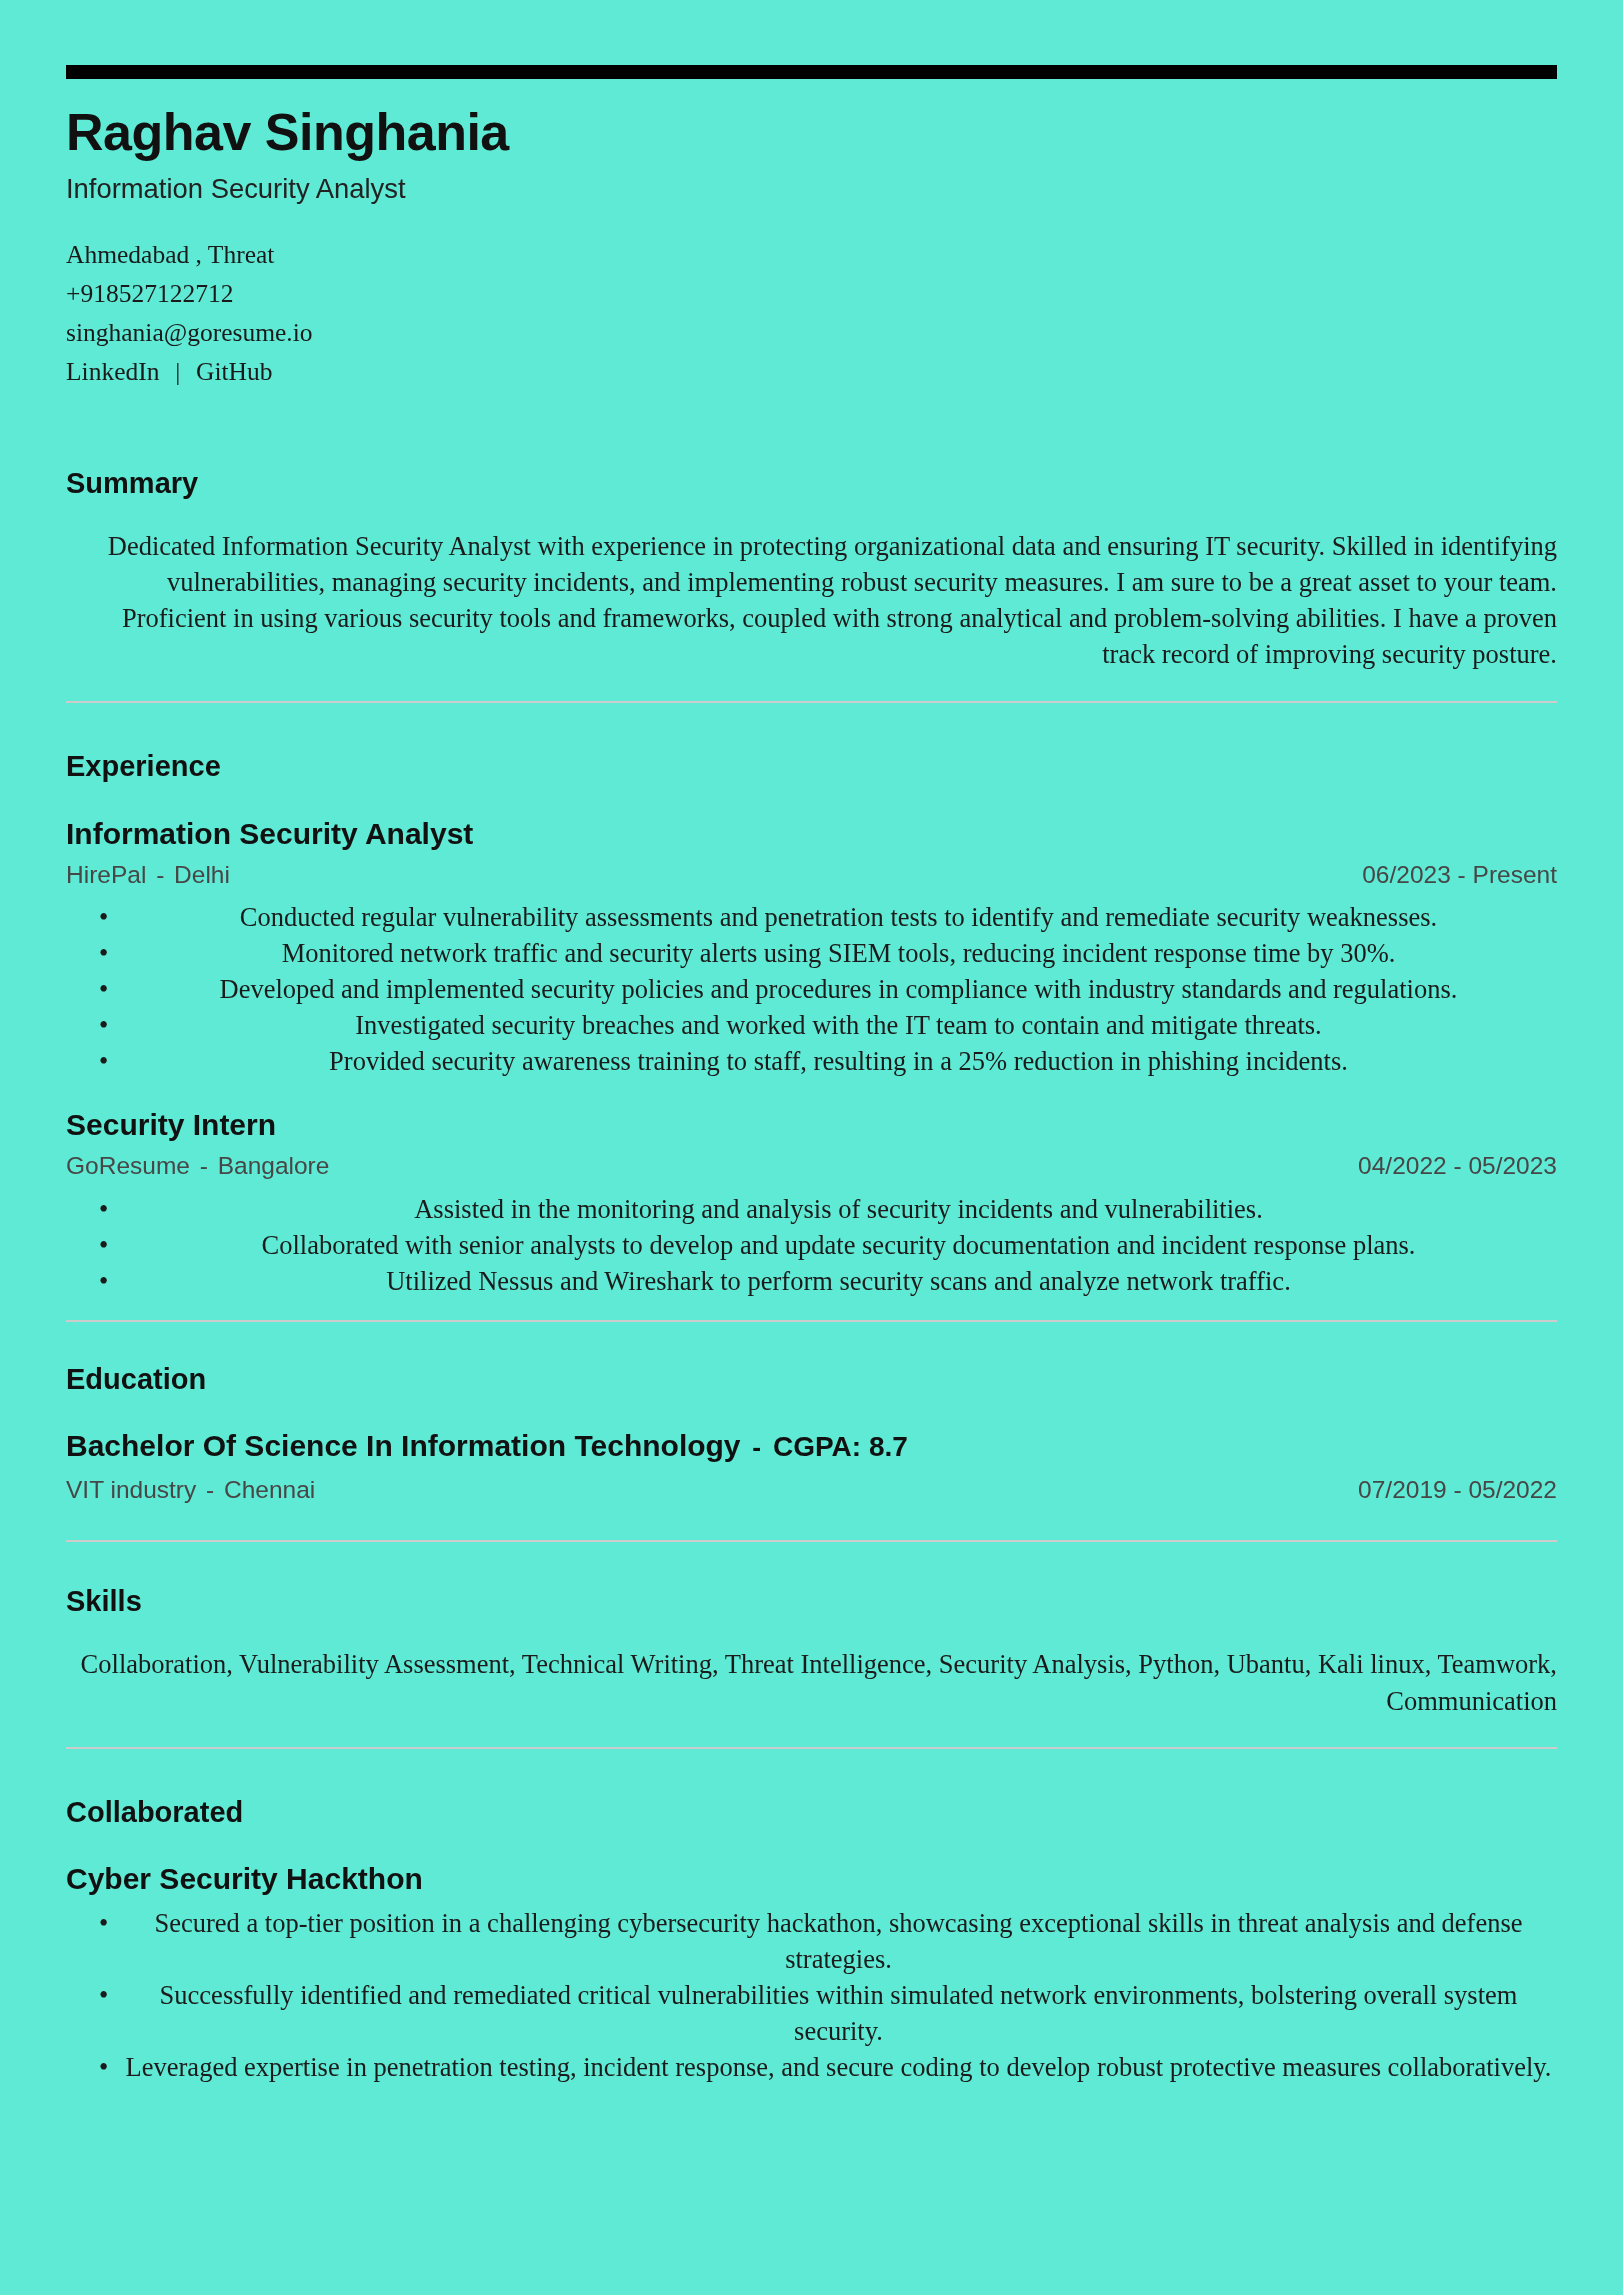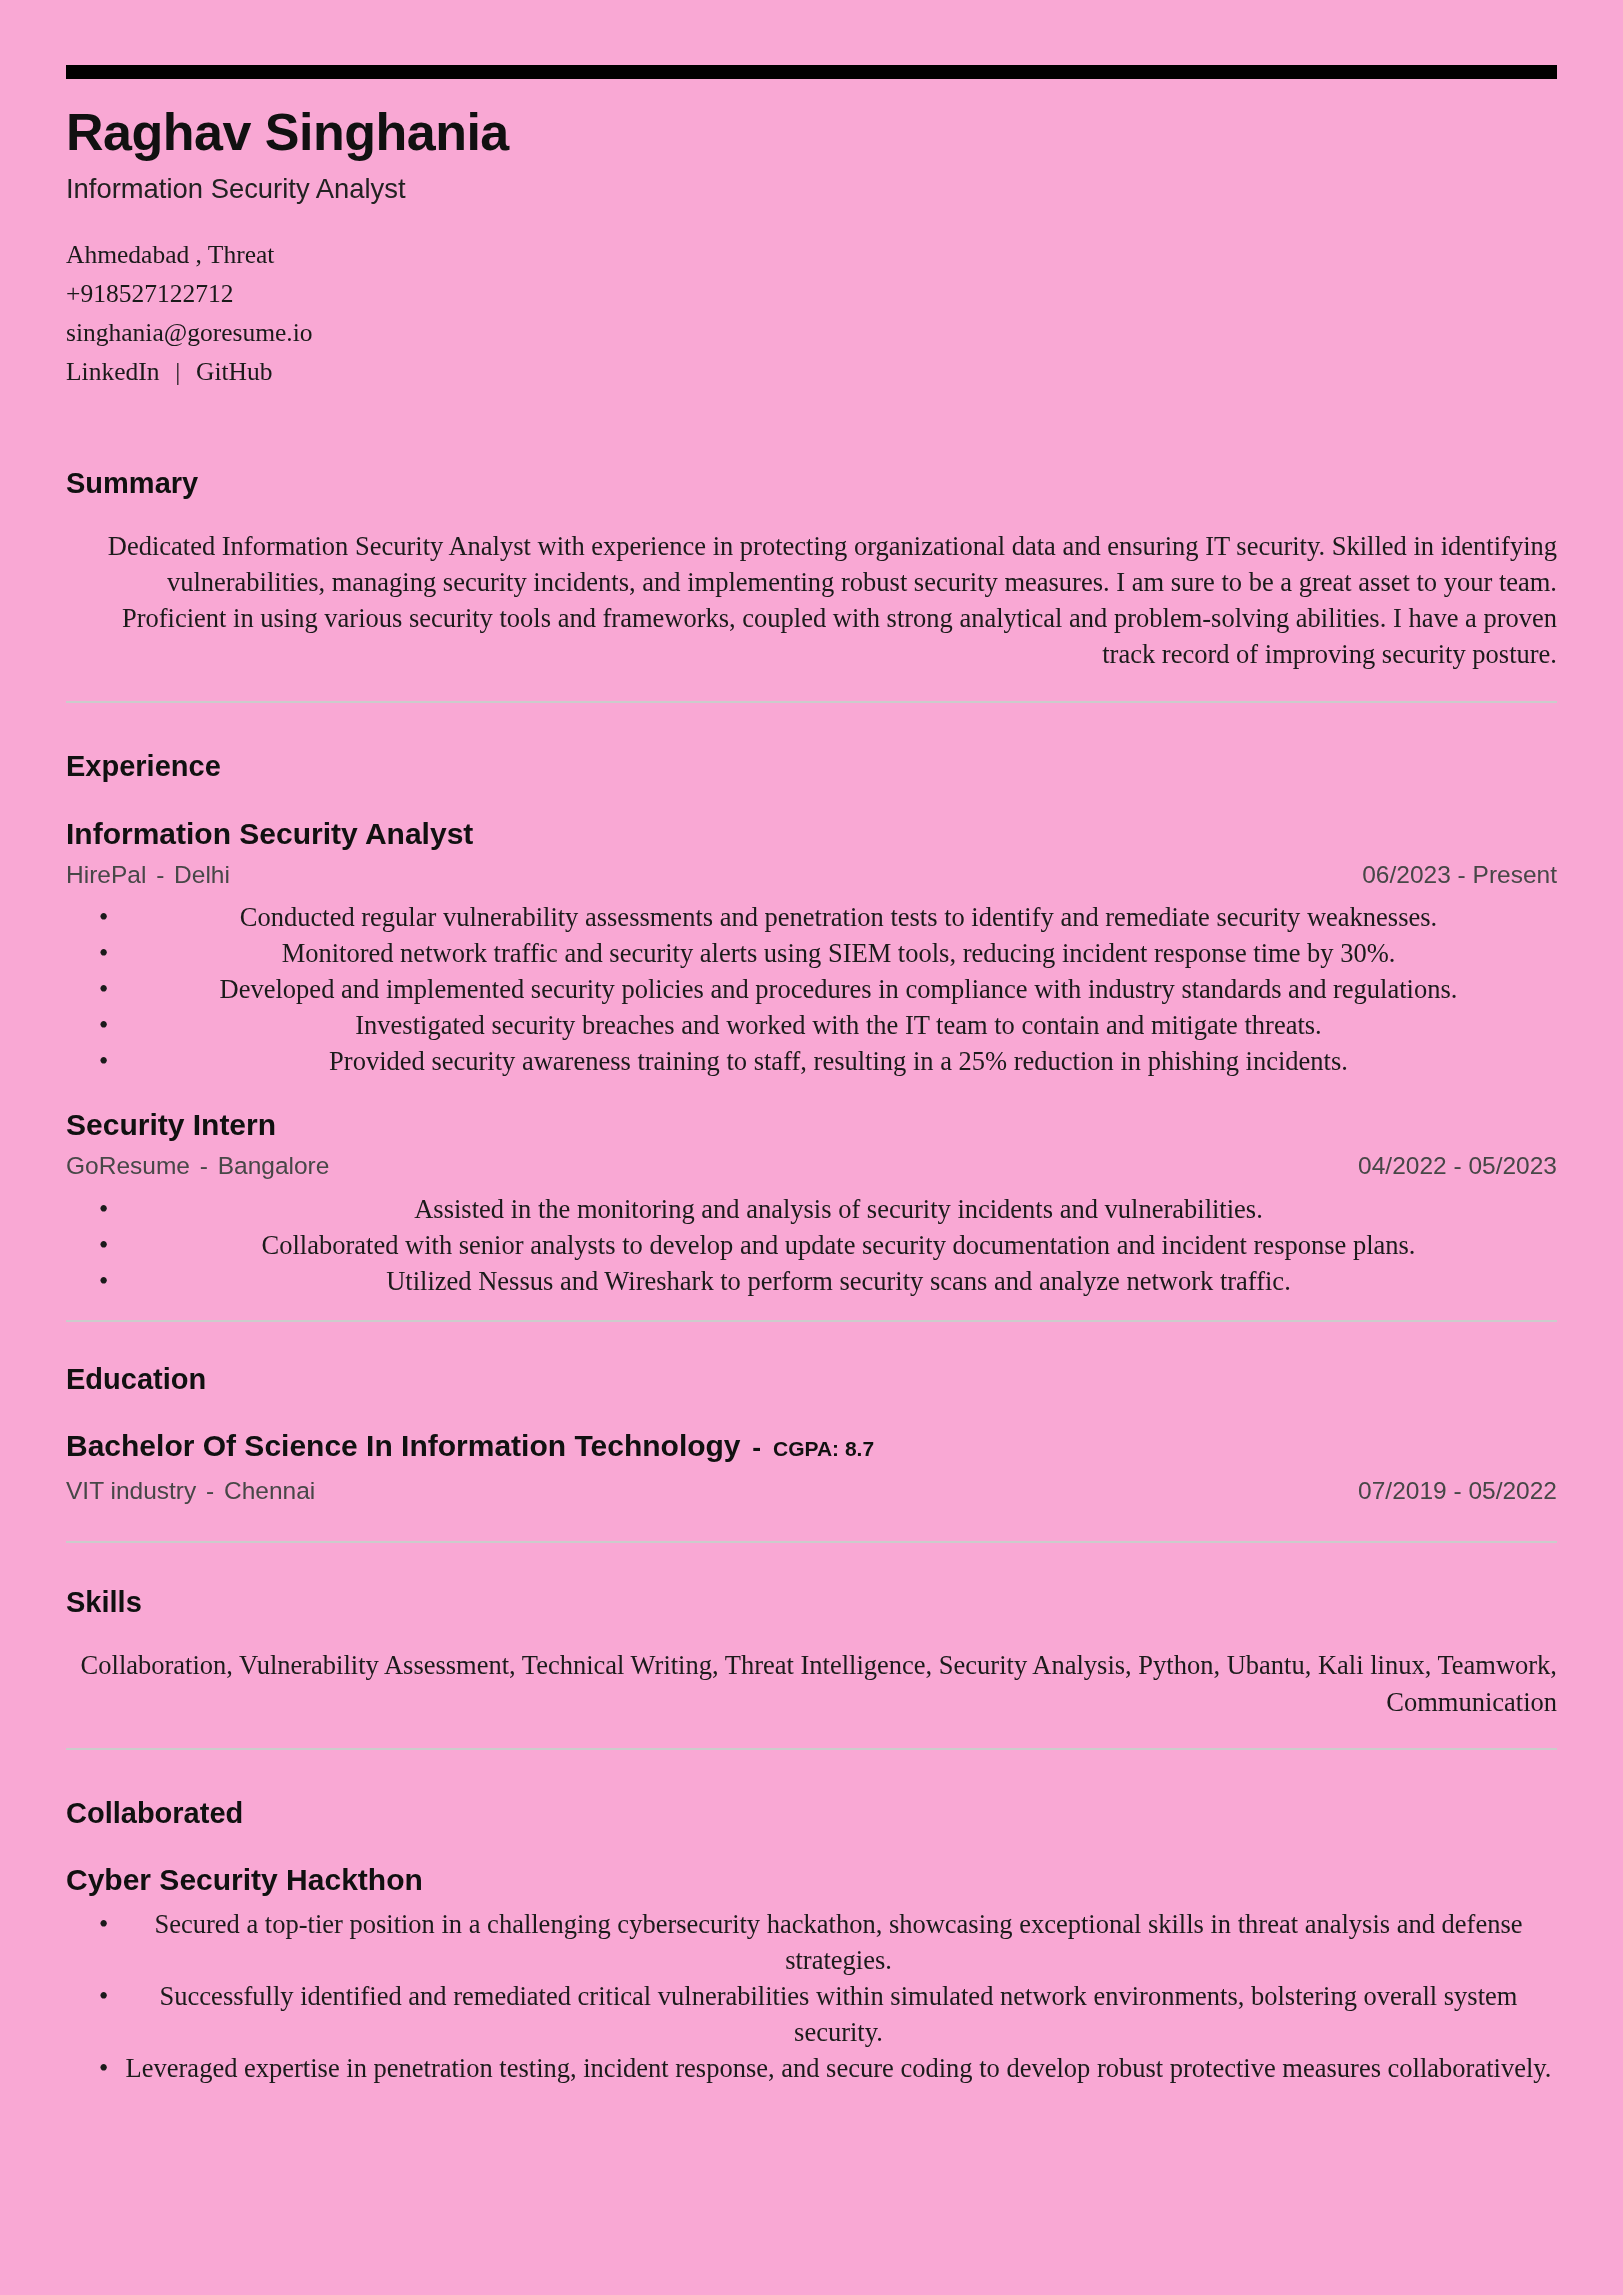--- a/index.html
+++ b/index.html
@@ -5,21 +5,21 @@
   html, body {
     margin: 0;
     padding: 0;
     background: #ffffff;
   }
   .page {
     position: relative;
     width: 1623px;
     height: 2296px;
     margin: 0 auto;
-    background: #f9a8d4;
+    background: #5eead4;
     box-sizing: border-box;
     padding: 0 66px;
     overflow: hidden;
     font-family: "Liberation Serif", "DejaVu Serif", serif;
     color: #1b1b1b;
   }
   .top-bar {
     margin-top: 65px;
     height: 13.7px;
     background: #000000;
@@ -90,21 +90,21 @@
     font-weight: 700;
     font-size: 30px;
     line-height: 39px;
     color: #111111;
   }
   .job1-title { margin-top: 29px; }
   .job2-title { margin-top: 25.5px; }
   .degree-row { margin-top: 27.4px; }
   .ach-title  { margin-top: 27.4px; }
   .degree-cgpa {
-    font-size: 21px;
+    font-size: 28px;
     letter-spacing: 0;
   }
   .degree-sep {
     margin: 0 11.8px;
     font-size: 26.5px;
   }
   .meta-row {
     margin-top: 5.9px;
     display: flex;
     justify-content: space-between;

